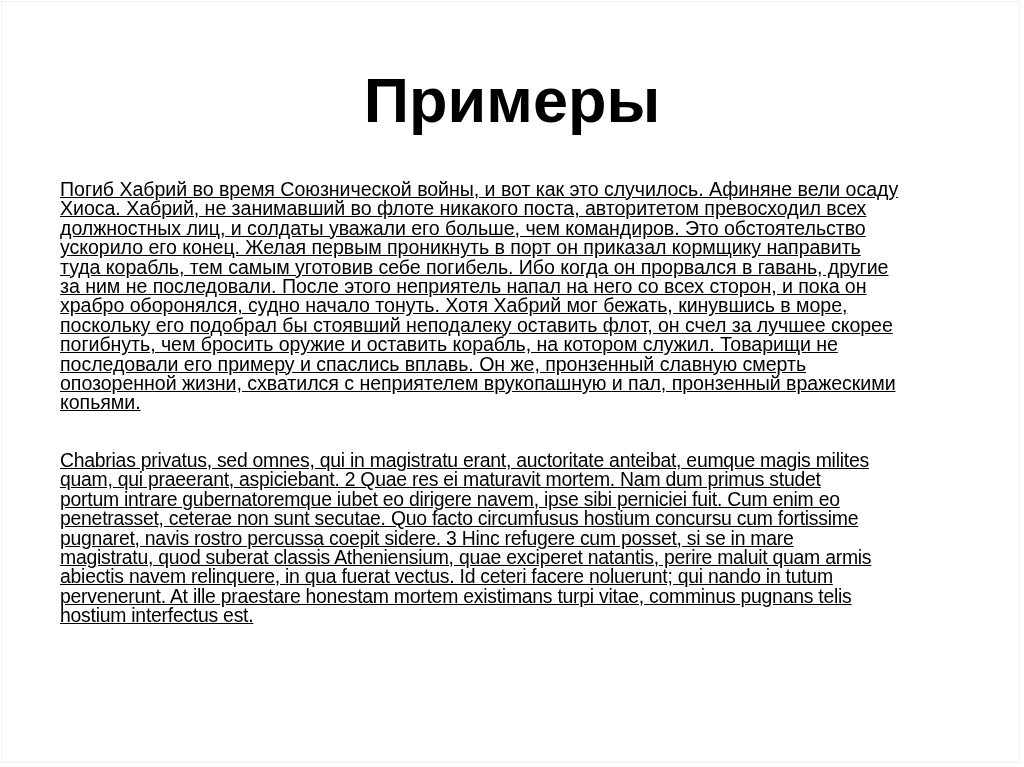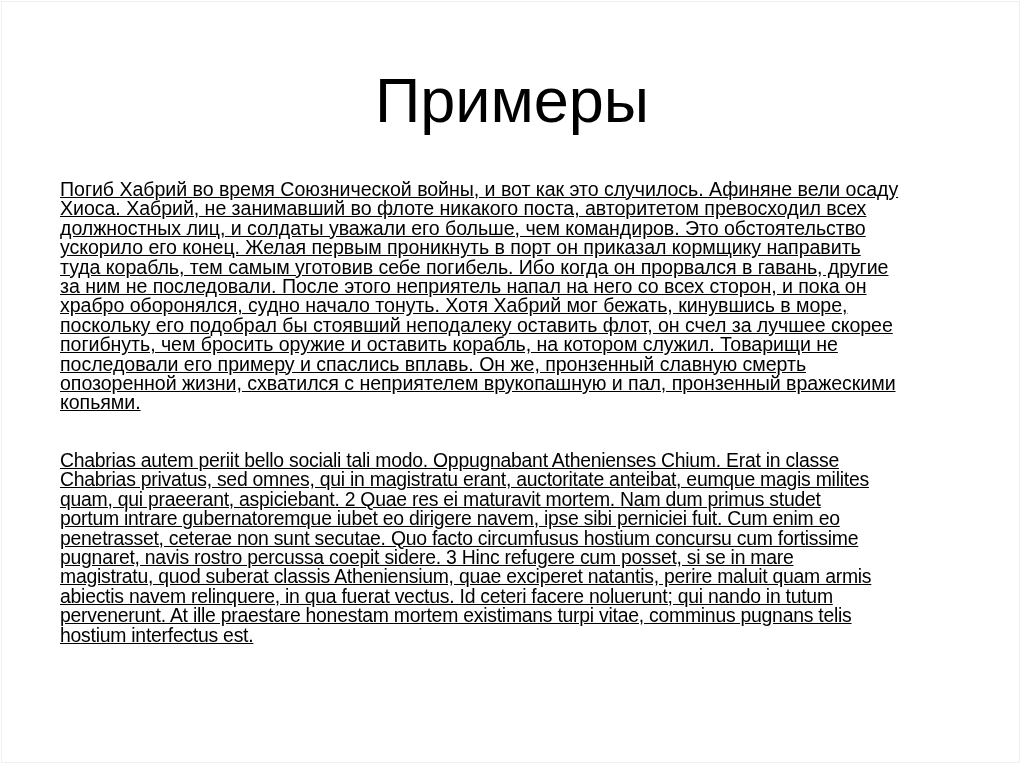--- a/index.html
+++ b/index.html
@@ -26,21 +26,21 @@
       background: #ffffff;
     }
     .slide-title {
       position: absolute;
       left: 0;
       width: 1024px;
       top: 58px;
       text-align: center;
       font-size: 63px;
       line-height: 84px;
-      font-weight: normal;
+      font-weight: bold;
       margin: 0;
       letter-spacing: 0px;
     }
     .body-text {
       position: absolute;
       left: 60px;
       top: 180px;
       width: 912px;
     }
     .para {
@@ -80,21 +80,20 @@
     <span class="line">туда корабль, тем самым уготовив себе погибель. Ибо когда он прорвался в гавань, другие</span>
     <span class="line">за ним не последовали. После этого неприятель напал на него со всех сторон, и пока он</span>
     <span class="line">храбро оборонялся, судно начало тонуть. Хотя Хабрий мог бежать, кинувшись в море,</span>
     <span class="line">поскольку его подобрал бы стоявший неподалеку оставить флот, он счел за лучшее скорее</span>
     <span class="line">погибнуть, чем бросить оружие и оставить корабль, на котором служил. Товарищи не</span>
     <span class="line">последовали его примеру и спаслись вплавь. Он же, пронзенный славную смерть</span>
     <span class="line">опозоренной жизни, схватился с неприятелем врукопашную и пал, пронзенный вражескими</span>
     <span class="line">копьями.</span>
   </p>
   <p class="para para-latin">
-    <span class="line">Chabrias autem periit bello sociali tali modo. Oppugnabant Athenienses Chium. Erat in classe</span>
     <span class="line">Chabrias privatus, sed omnes, qui in magistratu erant, auctoritate anteibat, eumque magis milites</span>
     <span class="line">quam, qui praeerant, aspiciebant. 2 Quae res ei maturavit mortem. Nam dum primus studet</span>
     <span class="line">portum intrare gubernatoremque iubet eo dirigere navem, ipse sibi perniciei fuit. Cum enim eo</span>
     <span class="line">penetrasset, ceterae non sunt secutae. Quo facto circumfusus hostium concursu cum fortissime</span>
     <span class="line">pugnaret, navis rostro percussa coepit sidere. 3 Hinc refugere cum posset, si se in mare</span>
     <span class="line">magistratu, quod suberat classis Atheniensium, quae exciperet natantis, perire maluit quam armis</span>
     <span class="line">abiectis navem relinquere, in qua fuerat vectus. Id ceteri facere noluerunt; qui nando in tutum</span>
     <span class="line">pervenerunt. At ille praestare honestam mortem existimans turpi vitae, comminus pugnans telis</span>
     <span class="line">hostium interfectus est.</span>
   </p>

